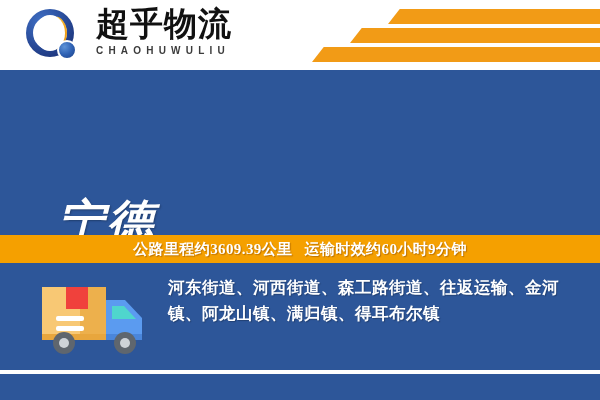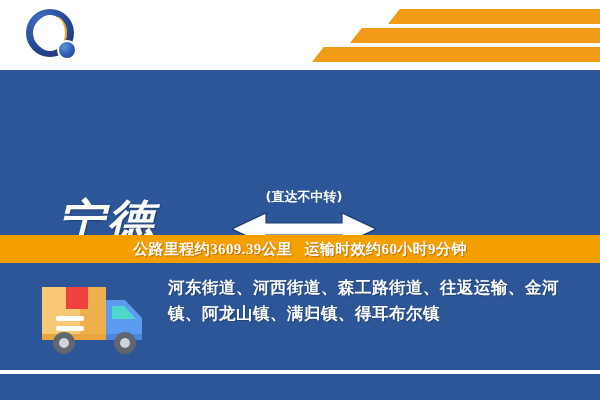--- a/index.html
+++ b/index.html
@@ -268,42 +268,36 @@
   <div class="header">
 
     <div class="logo-mark">
       <div class="logo-ring"></div>
       <div class="logo-inner"></div>
       <div class="logo-crescent"></div>
       <div class="logo-crescent-cut"></div>
       <div class="logo-dot"></div>
     </div>
 
+    <div class="brand-block">
+      <div class="brand-cn">超乎物流</div>
+      <div class="brand-en">CHAOHUWULIU</div>
+    </div>
 
     <div class="stripes">
       <div class="stripe s1"></div>
       <div class="stripe s2"></div>
       <div class="stripe s3"></div>
     </div>
   </div>
 
   <div class="route-panel">
 
     <div class="city city-origin">宁德</div>
 
-    <div class="arrow-group">
-
-      <div class="direct-label">(直达不中转)</div>
-
-      <svg class="arrow-svg" width="144" height="38" viewBox="0 0 144 38">
-        <polygon points="0,19 34,3 34,13 110,13 110,3 144,19 110,35 110,25 34,25 34,35" fill="#ffffff" stroke="#1f3d73" stroke-width="1.2"></polygon>
-      </svg>
-
-      <div class="roundtrip-label">【往返运输】</div>
-    </div>
 
   </div>
 
   <div class="stats-bar">
     <div class="stats-text">
       <span>公路里程约3609.39公里</span><span class="stats-gap"></span><span>运输时效约60小时9分钟</span>
     </div>
   </div>
 
   <div class="coverage">

